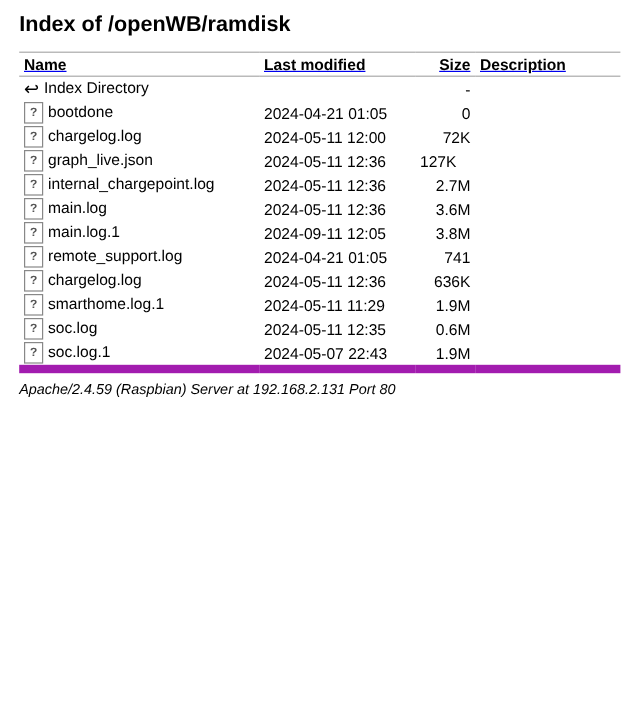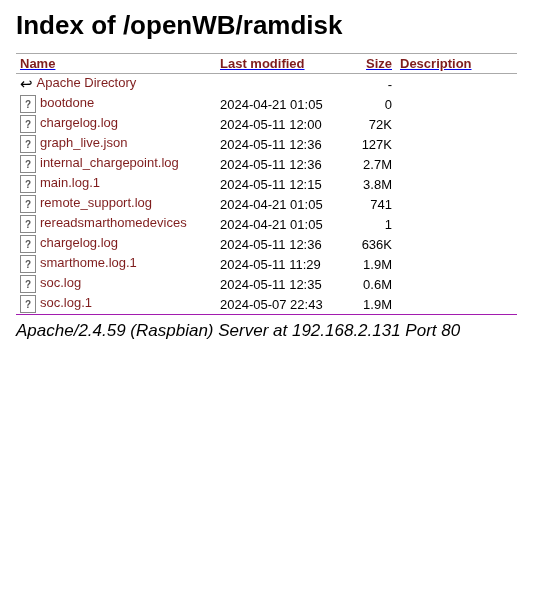--- a/index.html
+++ b/index.html
@@ -5,21 +5,21 @@
     * { margin: 0; padding: 0; box-sizing: border-box; }
     body {
       font-family: Arial, sans-serif;
       font-size: 13px;
       background: #fff;
       color: #000;
       padding: 10px 16px 10px 16px;
       width: 533px;
     }
     h1 {
-      font-size: 26px;
+      font-size: 18px;
       font-weight: bold;
       margin-bottom: 12px;
       font-family: Arial, sans-serif;
     }
     table {
       width: 100%;
       border-collapse: collapse;
     }
     thead tr th {
       font-size: 13px;
@@ -32,21 +32,21 @@
       border-bottom: 1px solid #aaa;
     }
     thead tr th.right { text-align: right; }
     tbody tr td {
       padding: 1px 4px;
       font-size: 13px;
       white-space: nowrap;
     }
     tbody tr td.size { text-align: right; }
     a {
-      color: #7f1d1d;
+      color: #000000;
       text-decoration: none;
     }
     .file-icon {
       border: 1px solid #888;
       background: #fff;
       width: 16px;
       height: 18px;
       display: inline-block;
       position: relative;
       vertical-align: middle;
@@ -62,24 +62,24 @@
       transform: translate(-50%, -50%);
       color: #555;
     }
     .back-arrow {
       display: inline-block;
       vertical-align: middle;
       margin-right: 4px;
       font-size: 15px;
     }
     tfoot tr td {
-      font-size: 17px;
+      font-size: 12px;
       font-style: italic;
       padding-top: 6px;
-      border-top: 1px solid #a21caf;
+      border-top: 7px solid #a21caf;
     }
     .col-name { width: 200px; }
     .col-modified { width: 130px; }
     .col-size { width: 50px; text-align: right; }
     .col-desc { width: auto; }
   </style>
 </head>
 <body>
 
 <h1>Index of /openWB/ramdisk</h1>
@@ -96,65 +96,65 @@
       <th class="col-size right">
         <a href="?C=S&amp;O=A">Size</a>
       </th>
       <th class="col-desc">
         <a href="?C=D&amp;O=A">Description</a>
       </th>
     </tr>
   </thead>
   <tbody id="file-rows">
   <tr>
-        <td><span class="back-arrow">↩</span><a href="../">Apache Directory</a></td>
+        <td><span class="back-arrow">↩</span><a href="../">Index Directory</a></td>
         <td></td>
         <td class="size" style="text-align: right;">-</td>
         <td></td>
       </tr>
       <tr>
         <td><span class="file-icon"></span><a href="bootdone">bootdone</a></td>
         <td>2024-04-21 01:05</td>
         <td class="size" style="text-align: right;">0</td>
         <td></td>
       </tr>
       <tr>
         <td><span class="file-icon"></span><a href="chargelog.log">chargelog.log</a></td>
         <td>2024-05-11 12:00</td>
         <td class="size" style="">72K</td>
         <td></td>
       </tr>
       <tr>
         <td><span class="file-icon"></span><a href="graph_live.json">graph_live.json</a></td>
         <td>2024-05-11 12:36</td>
-        <td class="size" style="text-align: right;">127K</td>
+        <td class="size" style="text-align: left;">127K</td>
         <td></td>
       </tr>
       <tr>
         <td><span class="file-icon"></span><a href="internal_chargepoint.log">internal_chargepoint.log</a></td>
         <td>2024-05-11 12:36</td>
         <td class="size" style="text-align: right;">2.7M</td>
         <td></td>
       </tr>
       <tr>
+        <td><span class="file-icon"></span><a href="main.log">main.log</a></td>
+        <td>2024-05-11 12:36</td>
+        <td class="size" style="text-align: right;">3.6M</td>
+        <td></td>
+      </tr>
+      <tr>
         <td><span class="file-icon"></span><a href="main.log.1">main.log.1</a></td>
-        <td>2024-05-11 12:15</td>
+        <td>2024-09-11 12:05</td>
         <td class="size" style="text-align: right;">3.8M</td>
         <td></td>
       </tr>
       <tr>
         <td><span class="file-icon"></span><a href="remote_support.log">remote_support.log</a></td>
         <td>2024-04-21 01:05</td>
         <td class="size" style="text-align: right;">741</td>
-        <td></td>
-      </tr>
-      <tr>
-        <td><span class="file-icon"></span><a href="rereadsmarthomedevices">rereadsmarthomedevices</a></td>
-        <td>2024-04-21 01:05</td>
-        <td class="size" style="text-align: right;">1</td>
         <td></td>
       </tr>
       <tr>
         <td><span class="file-icon"></span><a href="smarthome.log">chargelog.log</a></td>
         <td>2024-05-11 12:36</td>
         <td class="size" style="text-align: right;">636K</td>
         <td></td>
       </tr>
       <tr>
         <td><span class="file-icon"></span><a href="smarthome.log.1">smarthome.log.1</a></td>

